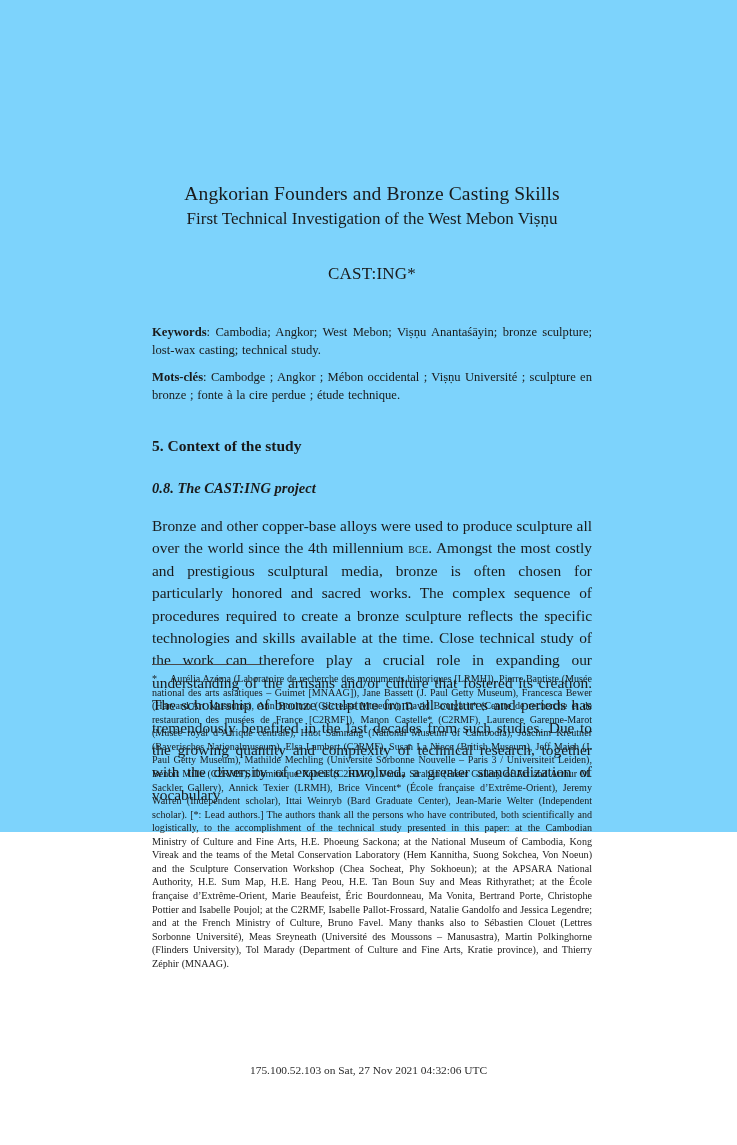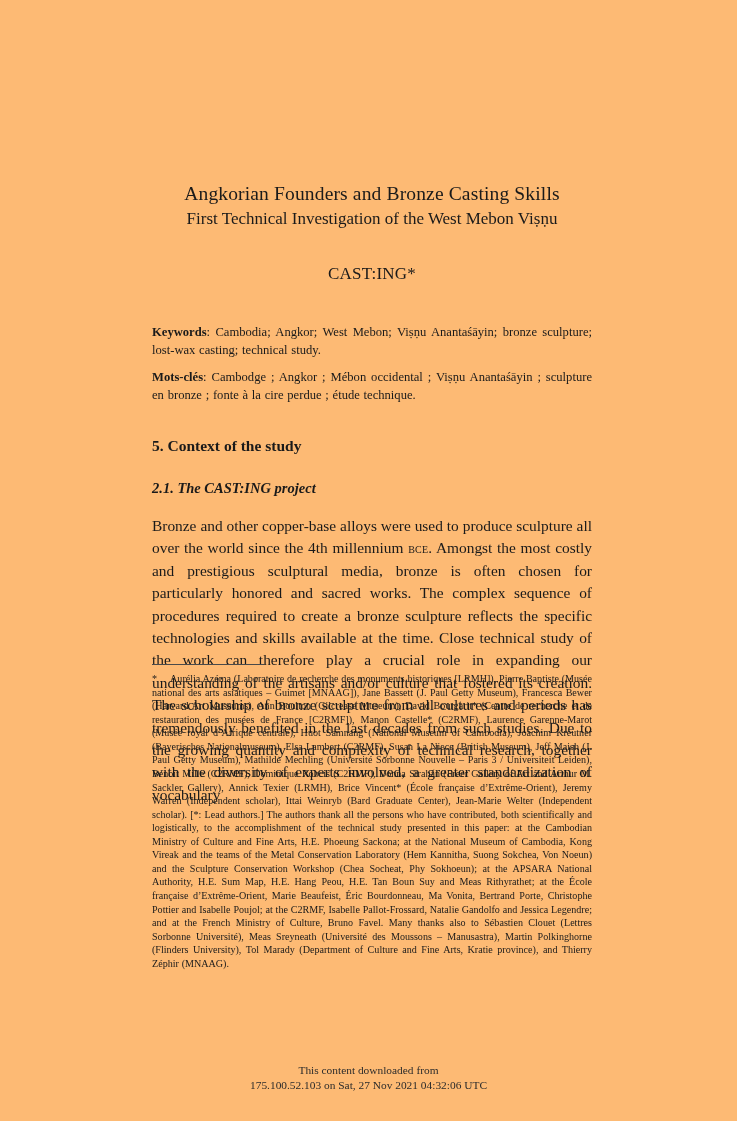--- a/index.html
+++ b/index.html
@@ -14,22 +14,22 @@
     position: relative;
     font-family: "Liberation Serif", "DejaVu Serif", serif;
     color: #1a1a1a;
     overflow: hidden;
   }
 
   .page {
     position: absolute;
     left: 0; top: 0;
     width: 737px;
-    height: 1121px;
-    background: #fdba74;
+    height: 832px;
+    background: #7dd3fc;
   }
 
   .content {
     position: absolute;
     left: 152px;
     top: 182px;
     width: 440px;
   }
 
   
@@ -148,35 +148,34 @@
   <div class="content">
 
     <div class="title-block">
       <h1 class="doc-title">Angkorian Founders and Bronze Casting Skills</h1>
       <h2 class="doc-subtitle">First Technical Investigation of the West Mebon Viṣṇu</h2>
       <div class="byline">CAST:ING*</div>
     </div>
 
     <div class="kw-block">
       <p class="kw-para"><span class="kw-label">Keywords</span><span>: Cambodia; Angkor; West Mebon; Viṣṇu Anantaśāyin; bronze sculpture; lost-wax casting; technical study.</span></p>
-      <p class="kw-para"><span class="kw-label">Mots-clés</span><span>: Cambodge ; Angkor ; Mébon occidental ; Viṣṇu Anantaśāyin ; sculpture en bronze ; fonte à la cire perdue ; étude technique.</span></p>
+      <p class="kw-para"><span class="kw-label">Mots-clés</span><span>: Cambodge ; Angkor ; Mébon occidental ; Viṣṇu Université ; sculpture en bronze ; fonte à la cire perdue ; étude technique.</span></p>
     </div>
 
     <h3 class="h1">5. Context of the study</h3>
 
-    <h4 class="h2">2.1. The CAST:ING project</h4>
+    <h4 class="h2">0.8. The CAST:ING project</h4>
 
     <p class="body-para"><span>Bronze and other copper-base alloys were used to produce sculpture all over the world since the 4th millennium </span><span class="sc">bce</span><span>. Amongst the most costly and prestigious sculptural media, bronze is often chosen for particularly honored and sacred works. The complex sequence of procedures required to create a bronze sculpture reflects the specific technologies and skills available at the time. Close technical study of the work can therefore play a crucial role in expanding our understanding of the artisans and/or culture that fostered its creation. The scholarship of bronze sculpture from all cultures and periods has tremendously benefited in the last decades from such studies. Due to the growing quantity and complexity of technical research, together with the diversity of experts involved, a greater standardization of vocabulary</span></p>
 
   </div>
 
   <div class="footnote-zone">
     <div class="fn-rule"></div>
     <p class="fn-text"><span class="fn-marker">*</span><span class="fn-indent"></span><span>Aurélia Azéma (Laboratoire de recherche des monuments historiques [LRMH]), Pierre Baptiste (Musée national des arts asiatiques – Guimet [MNAAG]), Jane Bassett (J. Paul Getty Museum), Francesca Bewer (Harvard Art Museums), Ann Boulton (Gilcrease Museum), David Bourgarit* (Centre de recherche et de restauration des musées de France [C2RMF]), Manon Castelle* (C2RMF), Laurence Garenne-Marot (Musée royal d’Afrique centrale), Huot Samnang (National Museum of Cambodia), Joachim Kreutner (Bayerisches Nationalmuseum), Elsa Lambert (C2RMF), Susan La Niece (British Museum), Jeff Maish (J. Paul Getty Museum), Mathilde Mechling (Université Sorbonne Nouvelle – Paris 3 / Universiteit Leiden), Benoît Mille (C2RMF), Dominique Robcis (C2RMF), Donna Strahan (Freer Gallery of Art and Arthur M. Sackler Gallery), Annick Texier (LRMH), Brice Vincent* (École française d’Extrême-Orient), Jeremy Warren (Independent scholar), Ittai Weinryb (Bard Graduate Center), Jean-Marie Welter (Independent scholar). [*: Lead authors.] The authors thank all the persons who have contributed, both scientifically and logistically, to the accomplishment of the technical study presented in this paper: at the Cambodian Ministry of Culture and Fine Arts, H.E. Phoeung Sackona; at the National Museum of Cambodia, Kong Vireak and the teams of the Metal Conservation Laboratory (Hem Kannitha, Suong Sokchea, Von Noeun) and the Sculpture Conservation Workshop (Chea Socheat, Phy Sokhoeun); at the APSARA National Authority, H.E. Sum Map, H.E. Hang Peou, H.E. Tan Boun Suy and Meas Rithyrathet; at the École française d’Extrême-Orient, Marie Beaufeist, Éric Bourdonneau, Ma Vonita, Bertrand Porte, Christophe Pottier and Isabelle Poujol; at the C2RMF, Isabelle Pallot-Frossard, Natalie Gandolfo and Jessica Legendre; and at the French Ministry of Culture, Bruno Favel. Many thanks also to Sébastien Clouet (Lettres Sorbonne Université), Meas Sreyneath (Université des Moussons – Manusastra), Martin Polkinghorne (Flinders University), Tol Marady (Department of Culture and Fine Arts, Kratie province), and Thierry Zéphir (MNAAG).</span></p>
   </div>
 
 
   <div class="jstor-footer">
-    <div>This content downloaded from</div>
     <div>175.100.52.103 on Sat, 27 Nov 2021 04:32:06 UTC</div>
   </div>
 
 </div>
 
 </body></html>

